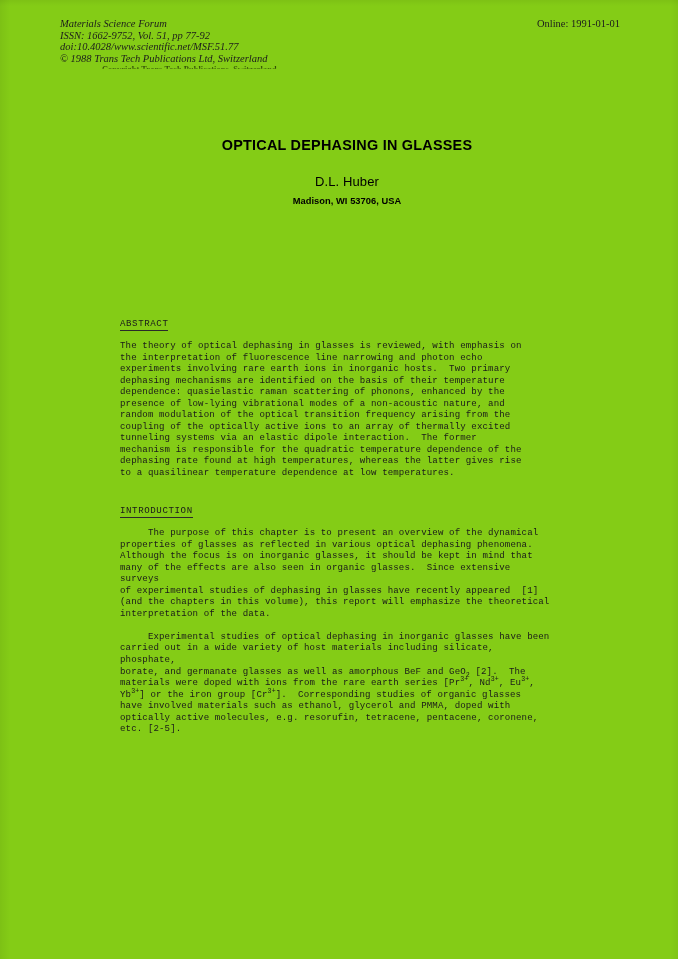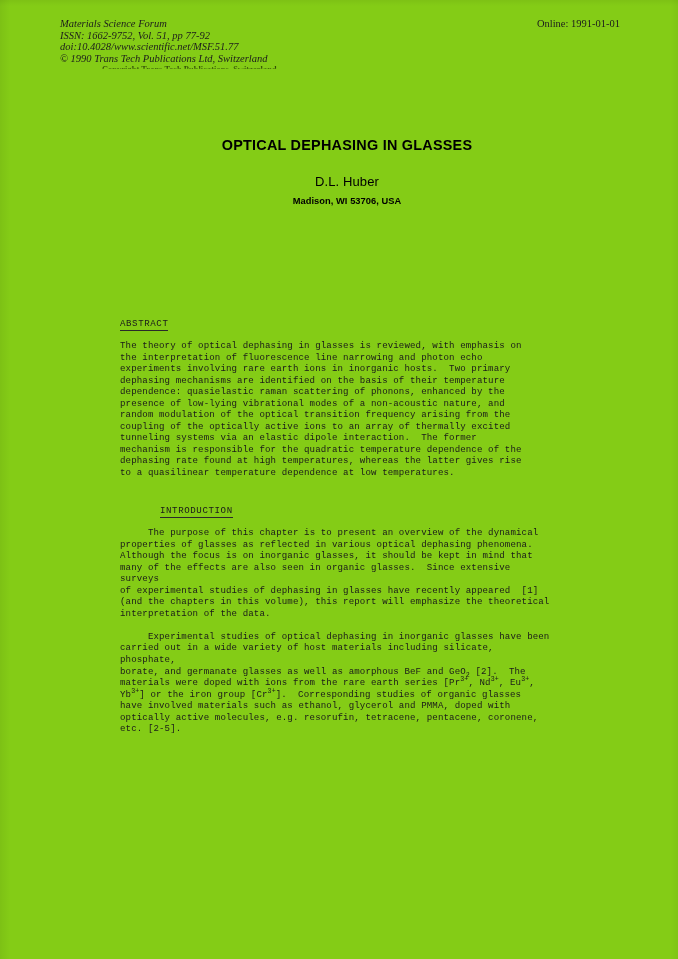--- a/index.html
+++ b/index.html
@@ -146,21 +146,21 @@
     display: inline-block;
     border-bottom: 1px solid #2a2a2a;
     padding-bottom: 0.5px;
     line-height: 11.55px;
     text-align: center;
   }
 
   .abstract-head { position: absolute; left: 0; top: 318px; }
   .abstract-body { position: absolute; left: 0; top: 340px; width: 430px; }
 
-  .intro-head { position: absolute; left: 0; top: 505px; margin-left: 40px; }
+  .intro-head { position: absolute; left: 0; top: 505px; }
   .intro-body { position: absolute; left: 0; top: 527px; width: 430px; }
 
   .para { white-space: pre-wrap; }
   .para + .para { margin-top: 11.55px; }
 
   
   sup {
     font-size: 6.6px;
     vertical-align: super;
     line-height: 0;
@@ -178,21 +178,21 @@
 
   <div class="scan-edge-top"></div>
   <div class="scan-edge-left"></div>
   <div class="scan-edge-right"></div>
 
   <div class="journal-header">
     <div class="jh-left">
       <div>Materials Science Forum</div>
       <div>ISSN: 1662-9752, Vol. 51, pp 77-92</div>
       <div>doi:10.4028/www.scientific.net/MSF.51.77</div>
-      <div>© 1990 Trans Tech Publications Ltd, Switzerland</div>
+      <div>© 1988 Trans Tech Publications Ltd, Switzerland</div>
     </div>
     <div class="jh-right">Online: 1991-01-01</div>
     <div class="jh-stamp">Copyright Trans Tech Publications, Switzerland</div>
   </div>
 
   <div class="title-block">
     <div class="paper-title">OPTICAL DEPHASING IN GLASSES</div>
     <div class="author-name">D.L. Huber</div>
     <div class="affiliation">
       <div>Madison, WI 53706, USA</div>

